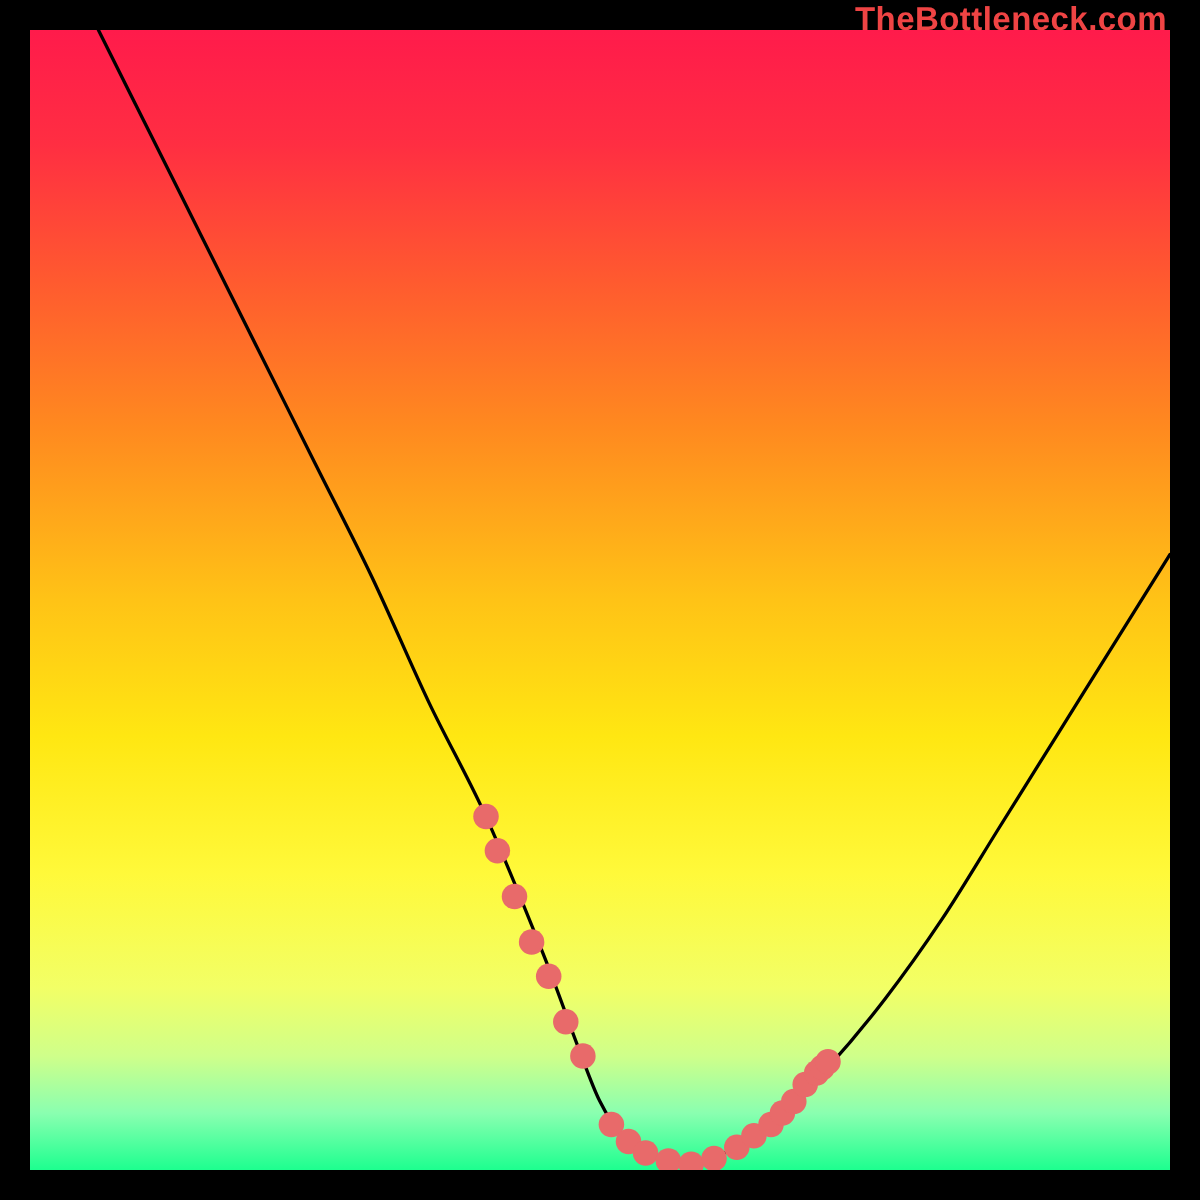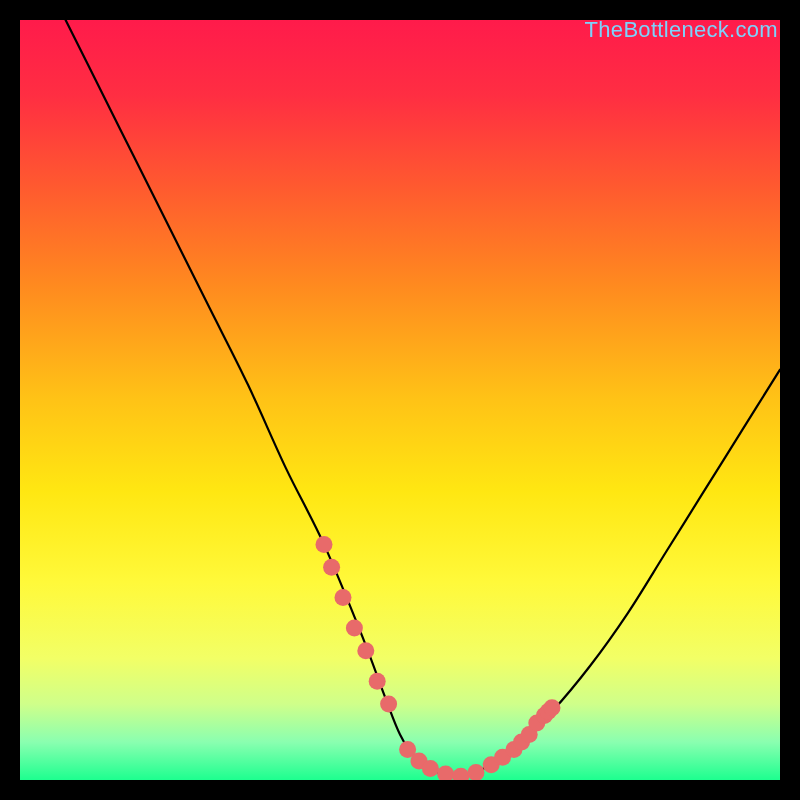--- a/index.html
+++ b/index.html
@@ -23,26 +23,25 @@
     position: absolute;
     left: 0;
     top: 0;
     width: 760px;
     height: 760px;
   }
   .watermark {
     position: absolute;
     top: 0px;
     right: 22px;
-    color: #7dd3fc;
+    color: #ef4444;
     font-size: 22px;
-    font-weight: 400;
+    font-weight: 700;
     letter-spacing: 0.3px;
     z-index: 50;
-    margin-top: 17px;
   }
   svg { display: block; }
 </style>
 </head>
 <body>
 
 <div class="watermark">TheBottleneck.com</div>
 
 <div class="frame">
   <svg class="plot" viewBox="0 0 760 760" preserveAspectRatio="none">

